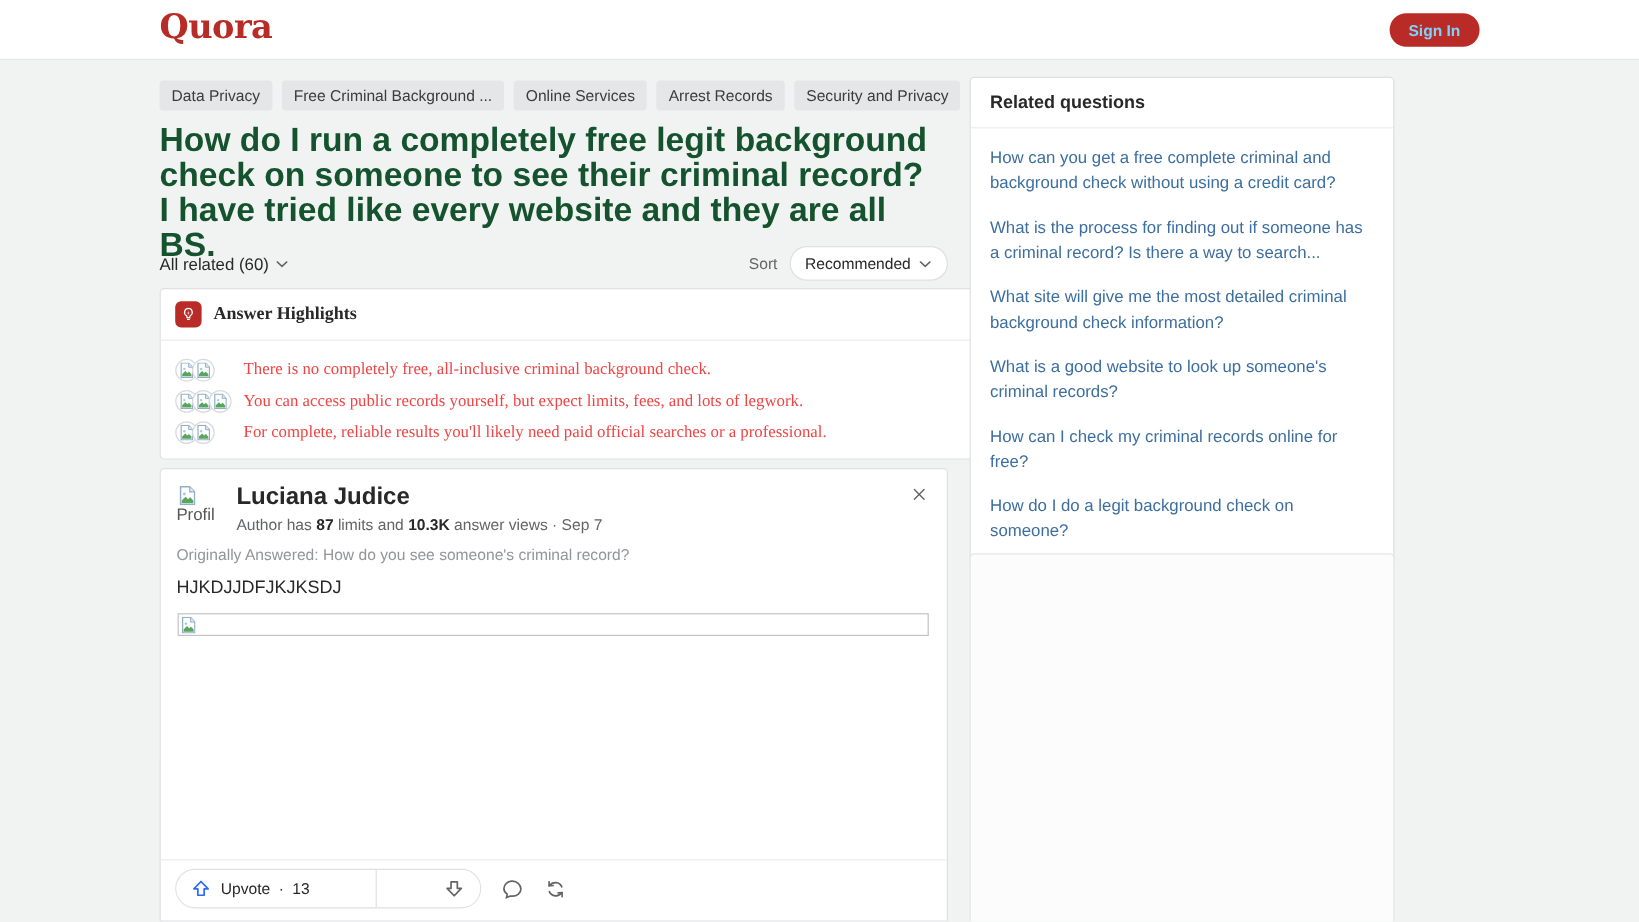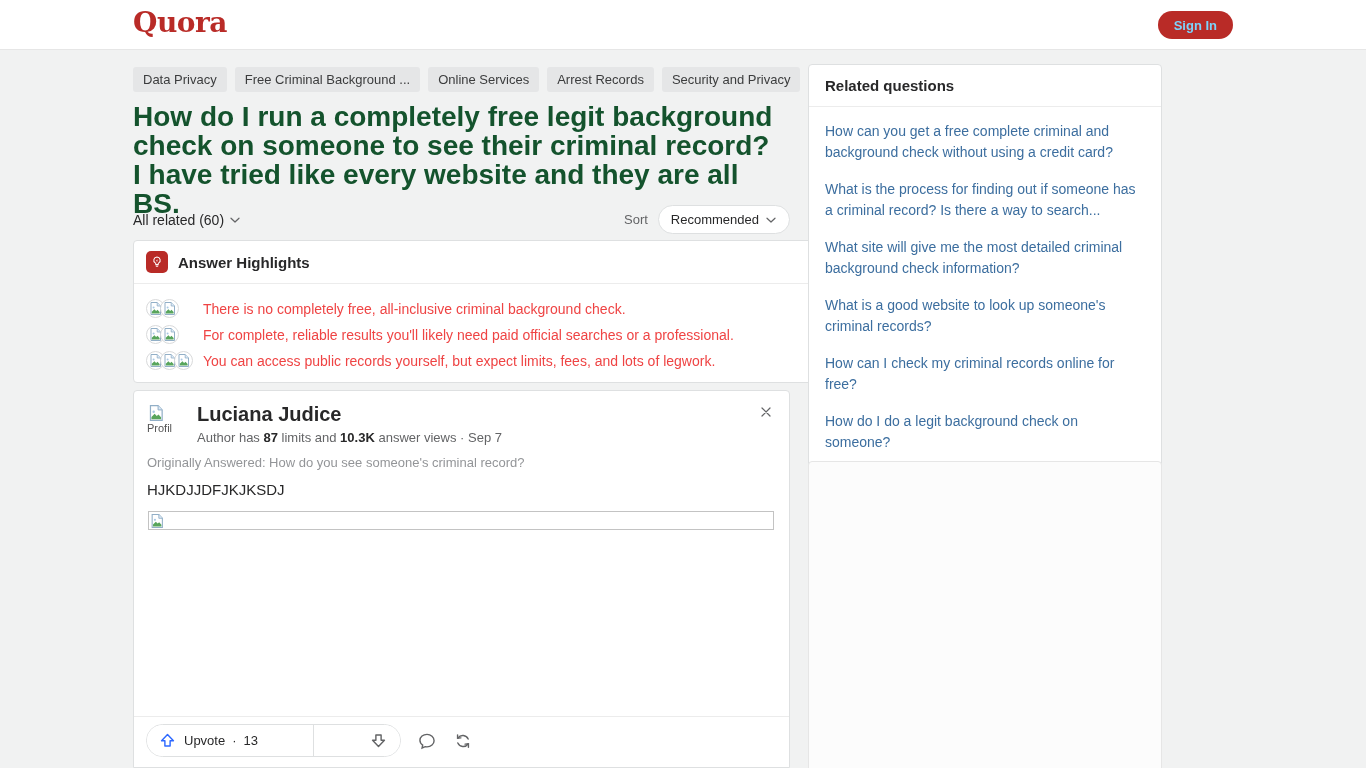--- a/index.html
+++ b/index.html
@@ -45,21 +45,21 @@
   .sort-label { font-size:13px; color:#636466; }
   .sort-pill {
     display:flex; align-items:center; gap:6px; background:#fff;
     border:1px solid #dee0e1; border-radius:16px; padding:6px 12px;
     font-size:13px; color:#282829; cursor:pointer;
   }
   .chev { width:12px; height:12px; color:#636466; }
   
   .card { background:#fff; border:1px solid #dee0e1; border-radius:4px; }
   
-  .highlights-card { position:absolute; left:133px; top:240px; width:788px; }
+  .highlights-card { position:absolute; left:133px; top:240px; width:788px;font-family:Liberation Serif, serif; }
   .hl-head { display:flex; align-items:center; padding:10px 12px; border-bottom:1px solid #ececec; }
   .hl-icon {
     width:22px; height:22px; border-radius:5px; background:var(--brand-red,#b92b27);
     display:flex; align-items:center; justify-content:center; flex:none;
   }
   .hl-title { font-size:15px; font-weight:700; margin-left:10px; }
   .expand-btn { margin-left:auto; width:20px; height:20px; cursor:pointer; color:#636466; background:none; border:none; padding:0; }
   .hl-body { padding:8px 12px 12px; }
   .hl-row { display:flex; align-items:center; margin-top:7px; }
   .avatar-cluster { width:57px; flex:none; display:flex; align-items:center; }
@@ -70,21 +70,21 @@
   }
   .hl-text { font-size:14px; color:#ef4444; cursor:pointer; }
   
   .answer-card {
     position:absolute; left:133px; top:390px; width:657px; height:378px;
     border-radius:4px 4px 0 0; display:flex; flex-direction:column;
   }
   .ans-head { display:flex; padding:12px 13px 0; }
   .ans-avatar {
     width:40px; height:40px; overflow:hidden; flex:none; background:#fff;
-    font-size:11px; color:#555; line-height:12px;
+    font-size:14px; color:#555; line-height:12px;
   }
   .ans-avatar .glyph { display:block; margin:2px 0 1px 2px; }
   .ans-id { margin-left:10px; }
   .ans-name { font-size:20px; font-weight:700; color:#282829; cursor:pointer; }
   .ans-meta { font-size:13px; color:#636466; margin-top:4px; }
   .ans-meta b { color:#282829; }
   .close-btn { margin-left:auto; width:18px; height:18px; cursor:pointer; color:#636466; background:none; border:none; padding:0; }
   .orig-answered { padding:10px 13px 0; font-size:13px; color:#939598; }
   .ans-body { padding:11px 13px 0; font-size:15px; color:#282829; }
   .broken-img-bar {
@@ -202,51 +202,51 @@
             </svg>
           </span>
         <span class="mini-avatar">
             <svg width="11" height="13" viewBox="0 0 11 13">
               <path d="M1 .5h6.2L10.5 4v8.5H1z" fill="#fff" stroke="#92afc7"></path>
               <path d="M7.2.5V4h3.3" fill="#dceaf7" stroke="#92afc7" stroke-width=".8"></path>
               <path d="M1.8 11.6V9.8l2.6-2.6 1.7 1.7 1.4-1.2 2.1 2.2v1.7z" fill="#58a55c"></path>
               <circle cx="3.6" cy="5.4" r="1" fill="#aac8e4"></circle>
             </svg>
           </span>
+        <span class="mini-avatar">
+            <svg width="11" height="13" viewBox="0 0 11 13">
+              <path d="M1 .5h6.2L10.5 4v8.5H1z" fill="#fff" stroke="#92afc7"></path>
+              <path d="M7.2.5V4h3.3" fill="#dceaf7" stroke="#92afc7" stroke-width=".8"></path>
+              <path d="M1.8 11.6V9.8l2.6-2.6 1.7 1.7 1.4-1.2 2.1 2.2v1.7z" fill="#58a55c"></path>
+              <circle cx="3.6" cy="5.4" r="1" fill="#aac8e4"></circle>
+            </svg>
+          </span>
+      </span>
+      <span class="hl-text">You can access public records yourself, but expect limits, fees, and lots of legwork.</span>
+    </div>
+    <div class="hl-row">
+      <span class="avatar-cluster">
+        <span class="mini-avatar">
+            <svg width="11" height="13" viewBox="0 0 11 13">
+              <path d="M1 .5h6.2L10.5 4v8.5H1z" fill="#fff" stroke="#92afc7"></path>
+              <path d="M7.2.5V4h3.3" fill="#dceaf7" stroke="#92afc7" stroke-width=".8"></path>
+              <path d="M1.8 11.6V9.8l2.6-2.6 1.7 1.7 1.4-1.2 2.1 2.2v1.7z" fill="#58a55c"></path>
+              <circle cx="3.6" cy="5.4" r="1" fill="#aac8e4"></circle>
+            </svg>
+          </span>
+        <span class="mini-avatar">
+            <svg width="11" height="13" viewBox="0 0 11 13">
+              <path d="M1 .5h6.2L10.5 4v8.5H1z" fill="#fff" stroke="#92afc7"></path>
+              <path d="M7.2.5V4h3.3" fill="#dceaf7" stroke="#92afc7" stroke-width=".8"></path>
+              <path d="M1.8 11.6V9.8l2.6-2.6 1.7 1.7 1.4-1.2 2.1 2.2v1.7z" fill="#58a55c"></path>
+              <circle cx="3.6" cy="5.4" r="1" fill="#aac8e4"></circle>
+            </svg>
+          </span>
       </span>
       <span class="hl-text">For complete, reliable results you'll likely need paid official searches or a professional.</span>
-    </div>
-    <div class="hl-row">
-      <span class="avatar-cluster">
-        <span class="mini-avatar">
-            <svg width="11" height="13" viewBox="0 0 11 13">
-              <path d="M1 .5h6.2L10.5 4v8.5H1z" fill="#fff" stroke="#92afc7"></path>
-              <path d="M7.2.5V4h3.3" fill="#dceaf7" stroke="#92afc7" stroke-width=".8"></path>
-              <path d="M1.8 11.6V9.8l2.6-2.6 1.7 1.7 1.4-1.2 2.1 2.2v1.7z" fill="#58a55c"></path>
-              <circle cx="3.6" cy="5.4" r="1" fill="#aac8e4"></circle>
-            </svg>
-          </span>
-        <span class="mini-avatar">
-            <svg width="11" height="13" viewBox="0 0 11 13">
-              <path d="M1 .5h6.2L10.5 4v8.5H1z" fill="#fff" stroke="#92afc7"></path>
-              <path d="M7.2.5V4h3.3" fill="#dceaf7" stroke="#92afc7" stroke-width=".8"></path>
-              <path d="M1.8 11.6V9.8l2.6-2.6 1.7 1.7 1.4-1.2 2.1 2.2v1.7z" fill="#58a55c"></path>
-              <circle cx="3.6" cy="5.4" r="1" fill="#aac8e4"></circle>
-            </svg>
-          </span>
-        <span class="mini-avatar">
-            <svg width="11" height="13" viewBox="0 0 11 13">
-              <path d="M1 .5h6.2L10.5 4v8.5H1z" fill="#fff" stroke="#92afc7"></path>
-              <path d="M7.2.5V4h3.3" fill="#dceaf7" stroke="#92afc7" stroke-width=".8"></path>
-              <path d="M1.8 11.6V9.8l2.6-2.6 1.7 1.7 1.4-1.2 2.1 2.2v1.7z" fill="#58a55c"></path>
-              <circle cx="3.6" cy="5.4" r="1" fill="#aac8e4"></circle>
-            </svg>
-          </span>
-      </span>
-      <span class="hl-text">You can access public records yourself, but expect limits, fees, and lots of legwork.</span>
     </div>
   </div>
 </section>
 
 <section class="card answer-card">
   <div class="ans-head">
     <div class="ans-avatar">
       <svg class="glyph" width="14" height="16" viewBox="0 0 11 13">
           <path d="M1 .5h6.2L10.5 4v8.5H1z" fill="#fff" stroke="#92afc7"></path>
           <path d="M7.2.5V4h3.3" fill="#dceaf7" stroke="#92afc7" stroke-width=".8"></path>

